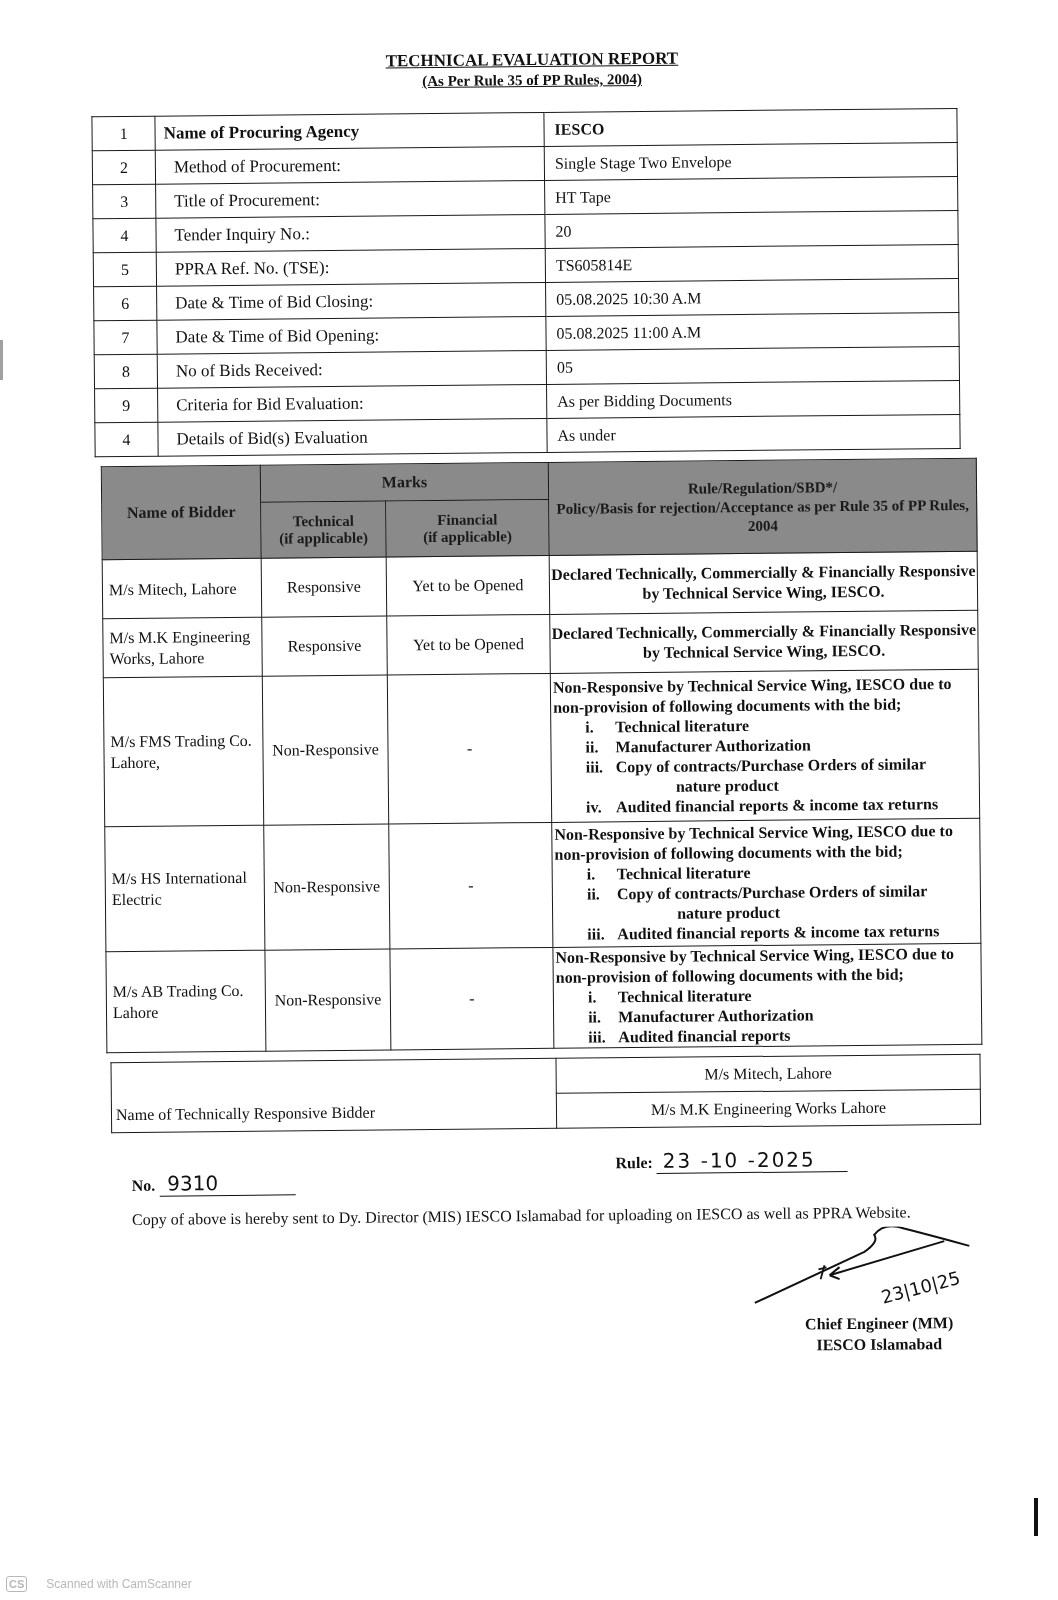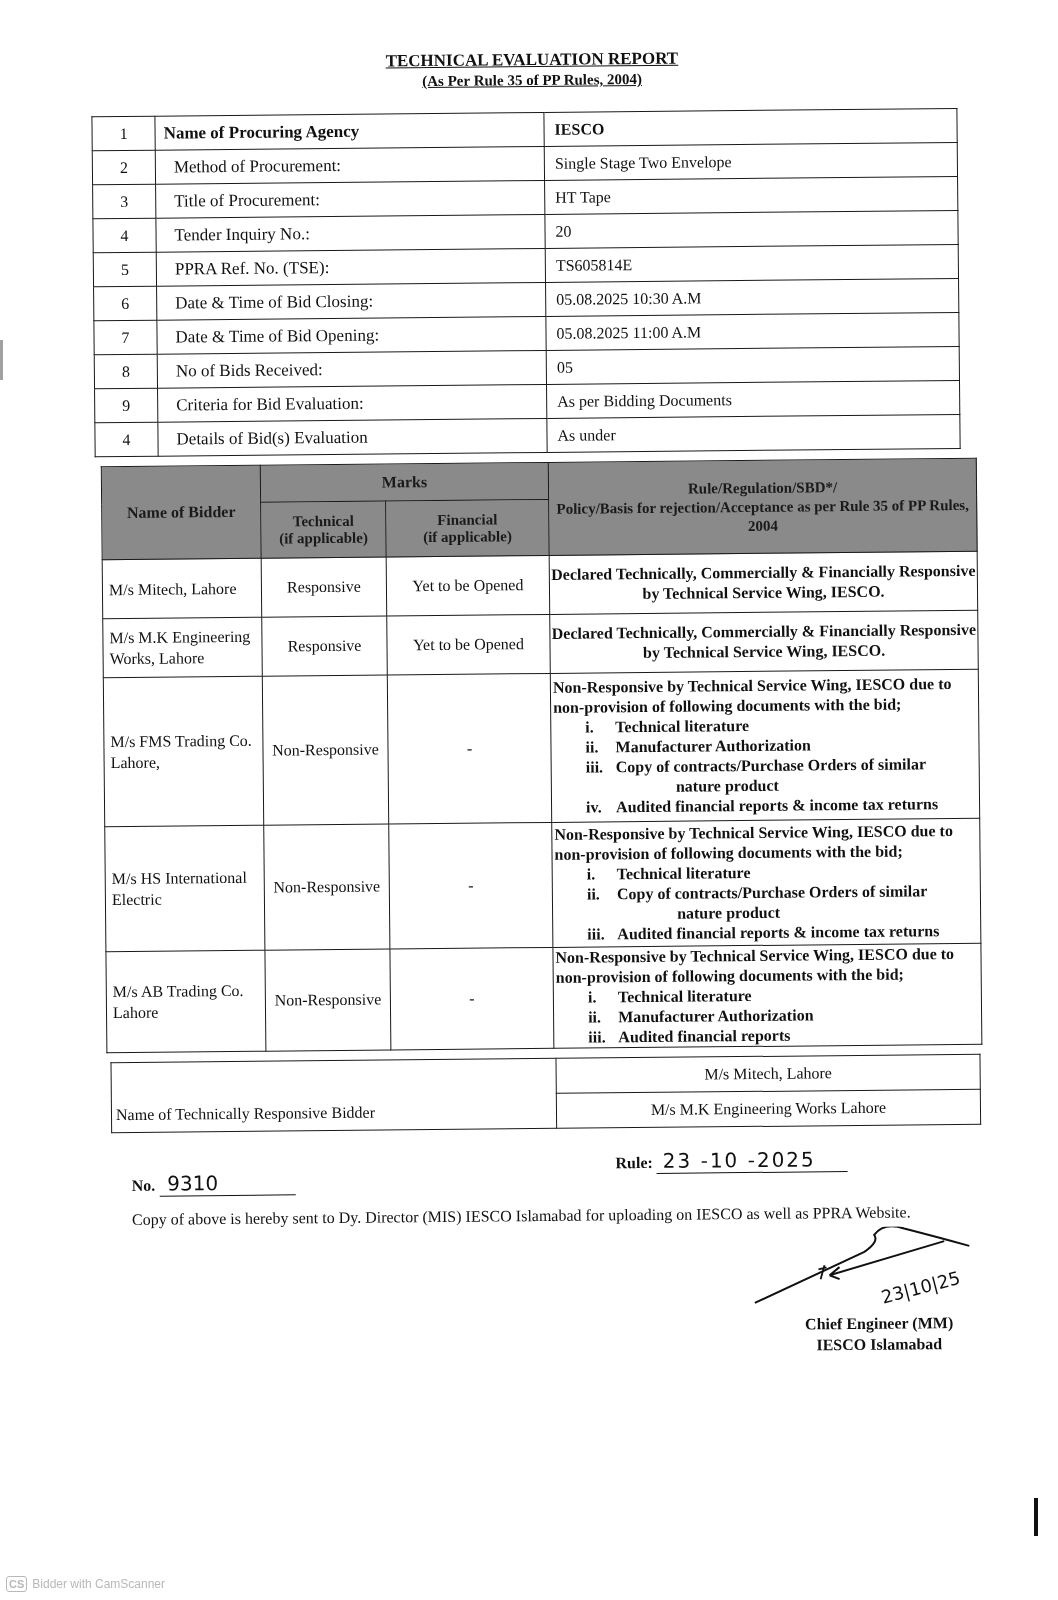--- a/index.html
+++ b/index.html
@@ -56,21 +56,21 @@
 
   .no-line { position: absolute; left: 128px; top: 1168px; font-weight: bold; font-size: 16px; }
   .hand { font-family: "DejaVu Sans", sans-serif; font-weight: normal; font-size: 20px; display: inline-block; border-bottom: 1.6px solid #111; }
   .no-line .hand { width: 128px; padding-left: 8px; }
   .dated { position: absolute; left: 612px; top: 1150px; font-weight: bold; font-size: 16px; }
   .dated .hand { width: 185px; padding-left: 6px; letter-spacing: 2px; }
   .copy { position: absolute; left: 128px; top: 1207px; font-size: 16px; width: 860px; }
   .sig { position: absolute; left: 740px; top: 1230px; width: 260px; height: 90px; }
   .sigblock { position: absolute; left: 800px; top: 1316px; font-weight: bold; font-size: 16px; text-align: center; line-height: 21px; }
 
-  .watermark { position: absolute; left: 6px; top: 1576px; display: flex; align-items: center; color: #b8b8b8; font-family: "Liberation Sans", sans-serif; font-size: 12px; }
+  .watermark { position: absolute; left: 6px; top: 1576px; display: flex; align-items: center; color: #b8b8b8; font-family: "Liberation Sans", sans-serif; font-size: 12px; gap: 14px; }
   .cs-logo { border: 1.5px solid #b8b8b8; border-radius: 3px; font-weight: bold; font-size: 11px; padding: 0 2px; margin-right: 5px; line-height: 14px; }
   .edge-mark { position: absolute; right: 20px; top: 1498px; width: 4px; height: 38px; background: #111; }
   .left-smudge { position: absolute; left: 0; top: 340px; width: 3px; height: 40px; background: #444; opacity: 0.5; }
 </style>
 </head>
 <body>
 
 <div class="page">
   <div class="title t1">TECHNICAL EVALUATION REPORT</div>
   <div class="title t2">(As Per Rule 35 of PP Rules, 2004)</div>
@@ -278,14 +278,14 @@
     <div>Chief Engineer (MM)</div>
     <div>IESCO Islamabad</div>
   </div>
 </div>
 
 <div class="left-smudge"></div>
 <div class="edge-mark"></div>
 
 <div class="watermark">
   <span class="cs-logo">CS</span>
-  <span>Bidder with CamScanner</span>
+  <span>Scanned with CamScanner</span>
 </div>
 
 </body></html>

